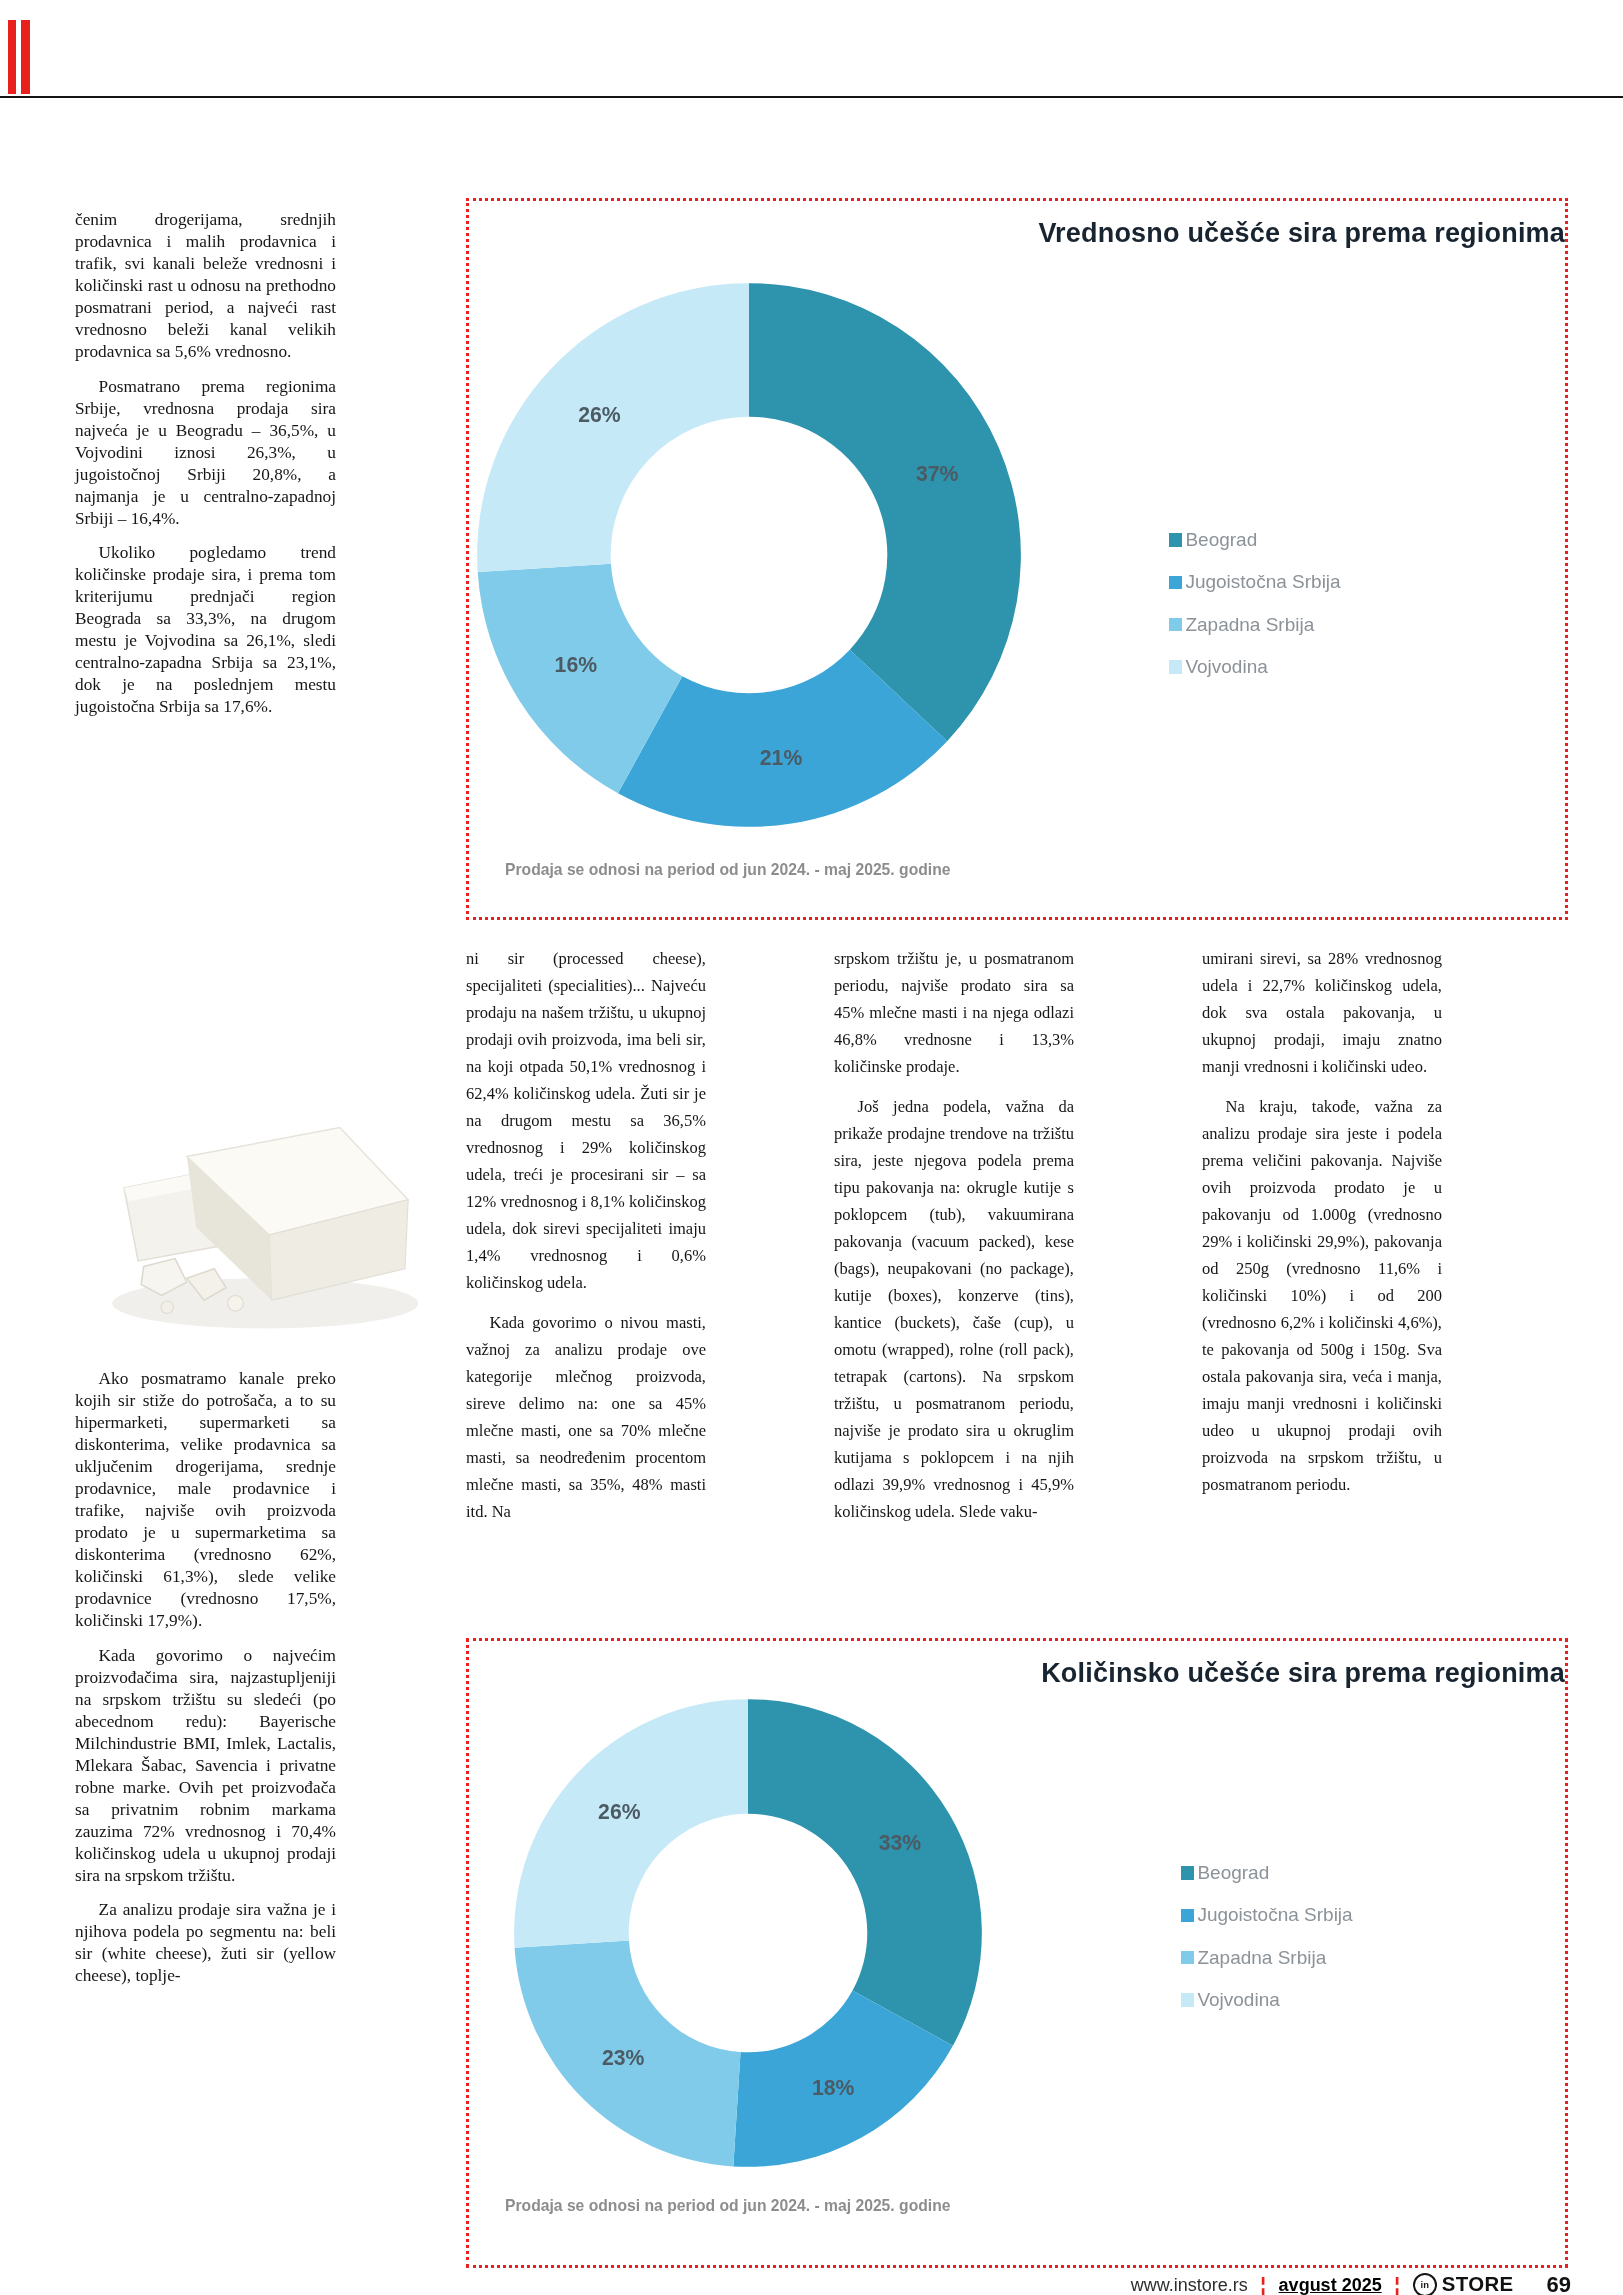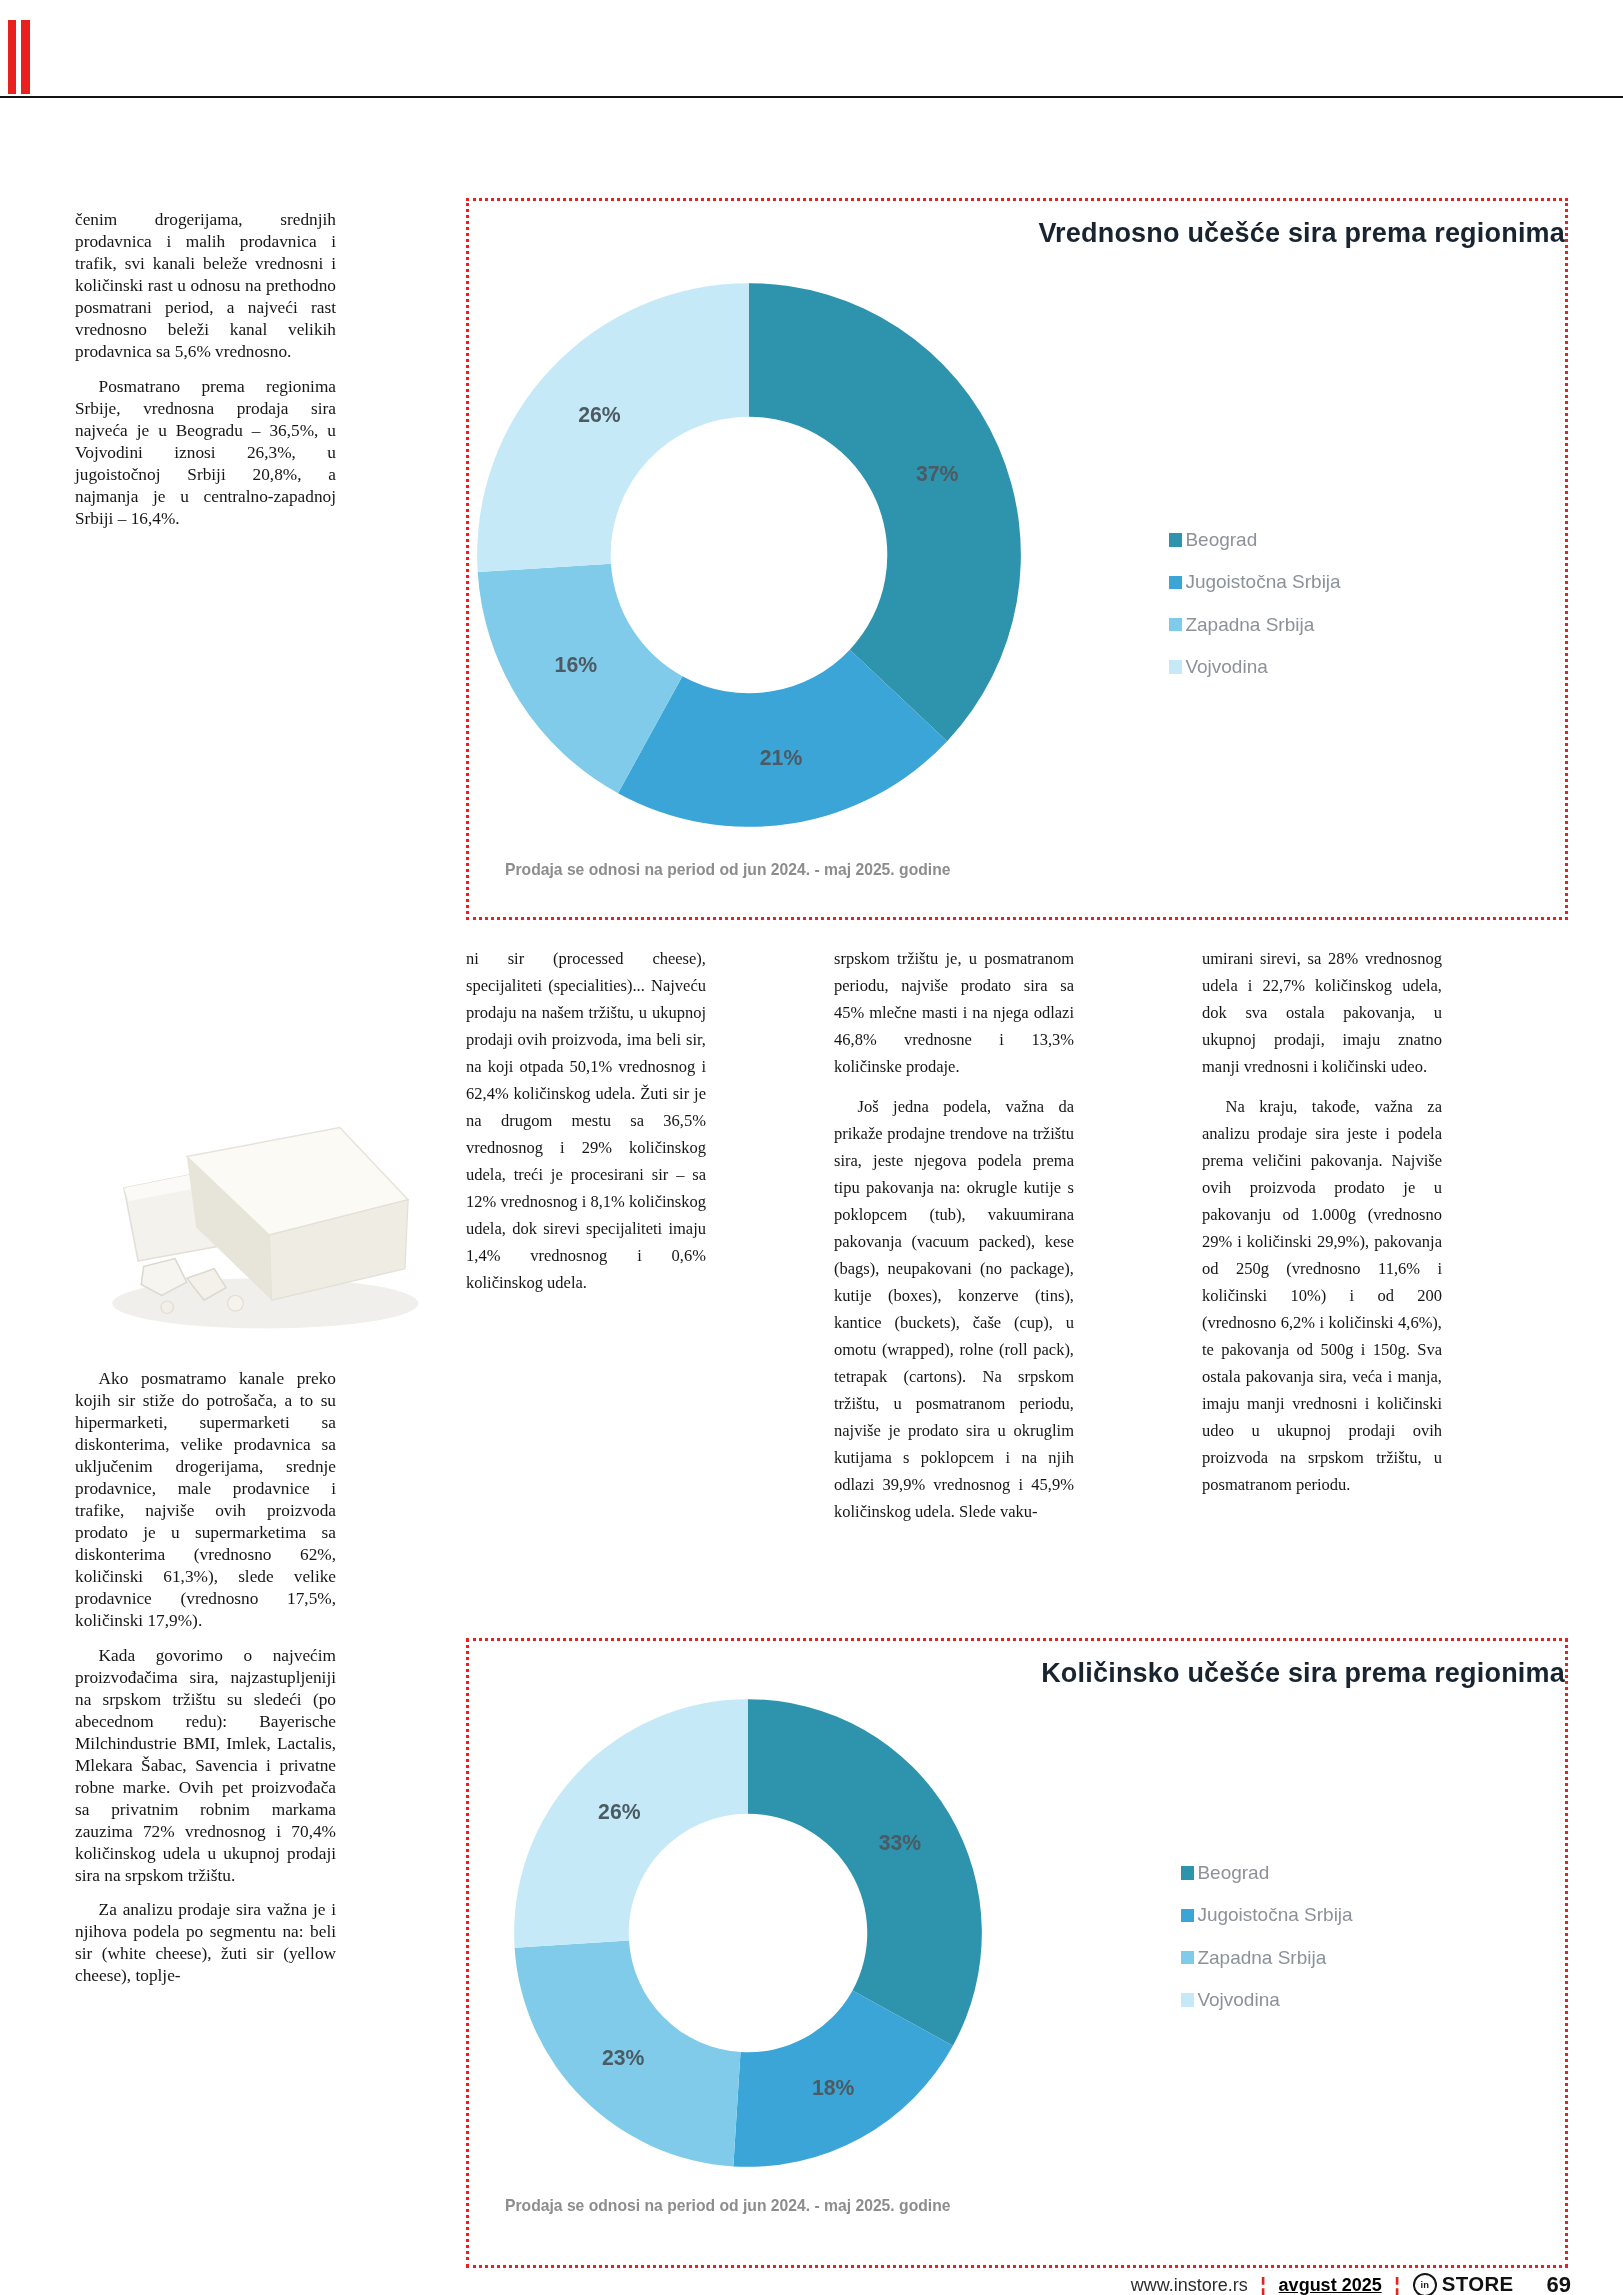--- a/index.html
+++ b/index.html
@@ -46,20 +46,21 @@
 
   <div>
     <div class="red-bar" style="left:7.9px;top:20.4px;width:8.6px;height:74px;"></div>
     <div class="red-bar" style="left:21px;top:20.4px;width:8.6px;height:74px;"></div>
   </div>
   <div class="top-rule"></div>
 
   <div class="abs col" style="left:75px;top:209px;width:261px;">
     <p>čenim drogerijama, srednjih prodavnica i malih prodavnica i trafik, svi kanali beleže vrednosni i količinski rast u odnosu na prethodno posmatrani period, a najveći rast vrednosno beleži kanal velikih prodavnica sa 5,6% vrednosno.</p>
     <p class="ind">Posmatrano prema regionima Srbije, vrednosna prodaja sira najveća je u Beogradu – 36,5%, u Vojvodini iznosi 26,3%, u jugoistočnoj Srbiji 20,8%, a najmanja je u centralno-zapadnoj Srbiji – 16,4%.</p>
+    <p class="ind">Ukoliko pogledamo trend količinske prodaje sira, i prema tom kriterijumu prednjači region Beograda sa 33,3%, na drugom mestu je Vojvodina sa 26,1%, sledi centralno-zapadna Srbija sa 23,1%, dok je na poslednjem mestu jugoistočna Srbija sa 17,6%.</p>
   </div>
 
   <svg class="abs" style="left:69px;top:1082px;" width="369" height="259" viewBox="0 0 470 330">
     <ellipse cx="250" cy="282" rx="195" ry="32" fill="#f0efec"></ellipse>
     <path d="M70 135 L195 110 L215 205 L88 228 Z" fill="#f4f2ec" stroke="#e2dfd6" stroke-width="2"></path>
     <path d="M70 135 L195 110 L200 128 L76 152 Z" fill="#fbfaf6"></path>
     <path d="M150 95 L345 58 L432 150 L255 195 Z" fill="#fbfaf5" stroke="#e6e3da" stroke-width="2"></path>
     <path d="M255 195 L432 150 L428 238 L258 278 Z" fill="#efece3" stroke="#e2dfd6" stroke-width="1.5"></path>
     <path d="M150 95 L255 195 L258 278 L162 185 Z" fill="#e7e4da"></path>
     <path d="M95 235 L135 225 L150 255 L118 272 L92 258 Z" fill="#f7f5ef" stroke="#ddd9cf" stroke-width="2"></path>
@@ -102,20 +103,21 @@
         <div class="legend-item">
           <span class="swatch" style="background: rgb(198, 233, 247);"></span>
           <span class="legend-label">Vojvodina</span>
         </div>
       </div>
     <div class="chart-footnote" style="top:660px;">Prodaja se odnosi na period od jun 2024. - maj 2025. godine</div>
   </div>
 
   <div class="abs col mid" style="left:466px;top:945px;width:240px;">
     <p>ni sir (processed cheese), specijaliteti (specialities)... Najveću prodaju na našem tržištu, u ukupnoj prodaji ovih proizvoda, ima beli sir, na koji otpada 50,1% vrednosnog i 62,4% količinskog udela. Žuti sir je na drugom mestu sa 36,5% vrednosnog i 29% količinskog udela, treći je procesirani sir – sa 12% vrednosnog i 8,1% količinskog udela, dok sirevi specijaliteti imaju 1,4% vrednosnog i 0,6% količinskog udela.</p>
+    <p class="ind">Kada govorimo o nivou masti, važnoj za analizu prodaje ove kategorije mlečnog proizvoda, sireve delimo na: one sa 45% mlečne masti, one sa 70% mlečne masti, sa neodređenim procentom mlečne masti, sa 35%, 48% masti itd. Na</p>
   </div>
   <div class="abs col mid" style="left:834px;top:945px;width:240px;">
     <p>srpskom tržištu je, u posmatranom periodu, najviše prodato sira sa 45% mlečne masti i na njega odlazi 46,8% vrednosne i 13,3% količinske prodaje.</p>
     <p class="ind">Još jedna podela, važna da prikaže prodajne trendove na tržištu sira, jeste njegova podela prema tipu pakovanja na: okrugle kutije s poklopcem (tub), vakuumirana pakovanja (vacuum packed), kese (bags), neupakovani (no package), kutije (boxes), konzerve (tins), kantice (buckets), čaše (cup), u omotu (wrapped), rolne (roll pack), tetrapak (cartons). Na srpskom tržištu, u posmatranom periodu, najviše je prodato sira u okruglim kutijama s poklopcem i na njih odlazi 39,9% vrednosnog i 45,9% količinskog udela. Slede vaku-</p>
   </div>
   <div class="abs col mid" style="left:1202px;top:945px;width:240px;">
     <p>umirani sirevi, sa 28% vrednosnog udela i 22,7% količinskog udela, dok sva ostala pakovanja, u ukupnoj prodaji, imaju znatno manji vrednosni i količinski udeo.</p>
     <p class="ind">Na kraju, takođe, važna za analizu prodaje sira jeste i podela prema veličini pakovanja. Najviše ovih proizvoda prodato je u pakovanju od 1.000g (vrednosno 29% i količinski 29,9%), pakovanja od 250g (vrednosno 11,6% i količinski 10%) i od 200 (vrednosno 6,2% i količinski 4,6%), te pakovanja od 500g i 150g. Sva ostala pakovanja sira, veća i manja, imaju manji vrednosni i količinski udeo u ukupnoj prodaji ovih proizvoda na srpskom tržištu, u posmatranom periodu.</p>
   </div>
 

